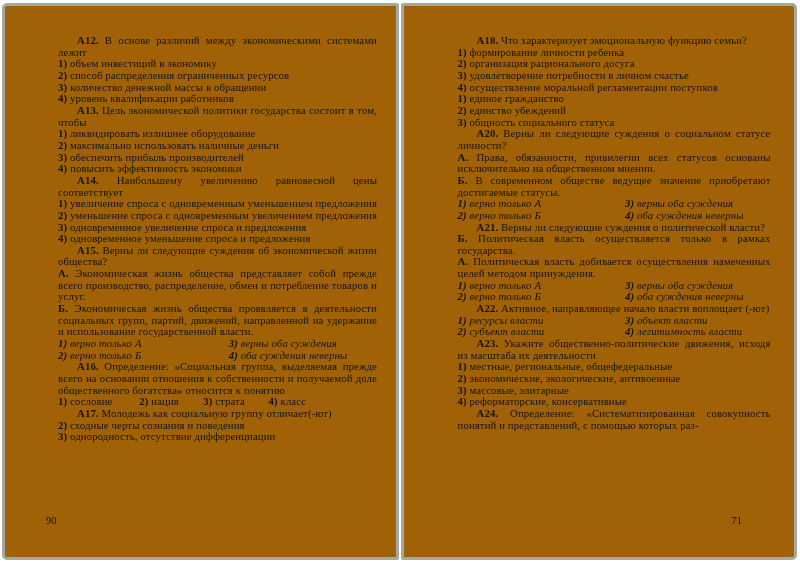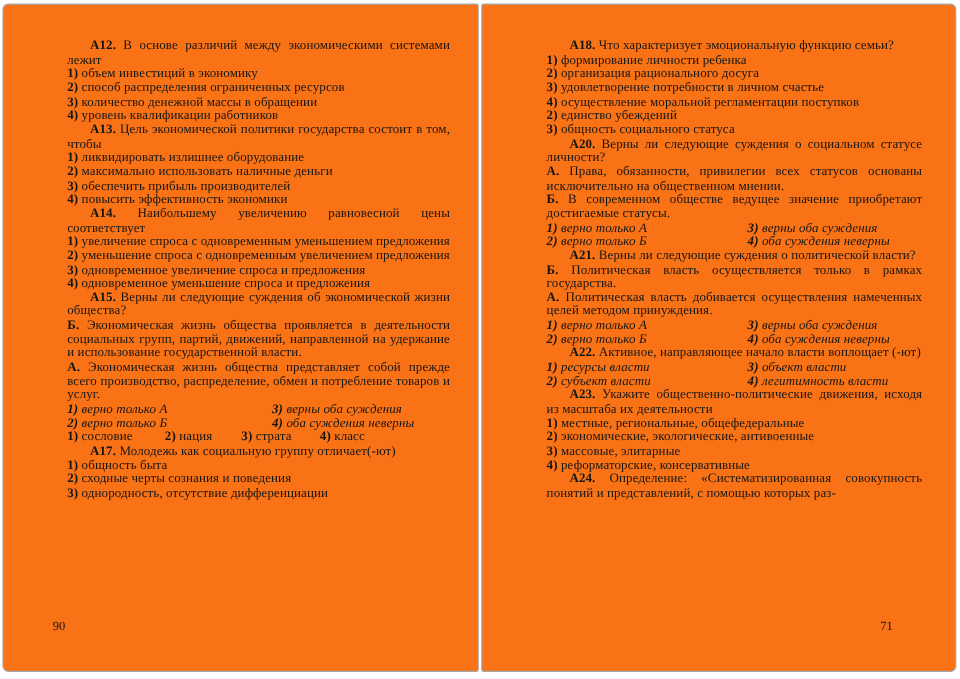--- a/index.html
+++ b/index.html
@@ -10,22 +10,22 @@
     color: #151515;
     overflow: hidden;
   }
   .spread {
     position: absolute; top: 3px; left: 2px;
     width: 795px; height: 557px;
     display: flex; gap: 2px;
   }
   .page {
     position: relative;
-    background: #f97316;
-    border: 1px solid #a16207;
+    background: #a16207;
+    border: 3px solid #a16207;
     box-sizing: border-box;
     flex: 1 1 50%;
   }
   .page.left  { border-radius: 5px 2px 2px 5px; }
   .page.right { border-radius: 2px 5px 5px 2px; }
   .content {
     position: absolute;
     top: 29px;
     font-size: 10.8px;
     line-height: 11.65px;
@@ -74,48 +74,49 @@
         <p class="opt"><b class="optnum">1)</b> ликвидировать излишнее оборудование</p>
         <p class="opt"><b class="optnum">2)</b> максимально использовать наличные деньги</p>
         <p class="opt"><b class="optnum">3)</b> обеспечить прибыль производителей</p>
         <p class="opt"><b class="optnum">4)</b> повысить эффективность экономики</p>
         <p class="stem"><b class="qid">А14.</b> Наибольшему увеличению равновесной цены соответствует</p>
         <p class="opt"><b class="optnum">1)</b> увеличение спроса с одновременным уменьшением предложения</p>
         <p class="opt"><b class="optnum">2)</b> уменьшение спроса с одновременным увеличением предложения</p>
         <p class="opt"><b class="optnum">3)</b> одновременное увеличение спроса и предложения</p>
         <p class="opt"><b class="optnum">4)</b> одновременное уменьшение спроса и предложения</p>
         <p class="stem"><b class="qid">А15.</b> Верны ли следующие суждения об экономической жизни общества?</p>
+        <p class="statement"><b class="slabel">А.</b> Экономическая жизнь общества представляет собой прежде всего производство, распределение, обмен и потребление товаров и услуг.</p>
         <p class="statement"><b class="slabel">Б.</b> Экономическая жизнь общества проявляется в деятельности социальных групп, партий, движений, направленной на удержание и использование государственной власти.</p>
-        <p class="statement"><b class="slabel">А.</b> Экономическая жизнь общества представляет собой прежде всего производство, распределение, обмен и потребление товаров и услуг.</p>
         <div class="optgrid">
           <p class="opt"><b class="optnum">1)</b> верно только А</p>
           <p class="opt"><b class="optnum">3)</b> верны оба суждения</p>
           <p class="opt"><b class="optnum">2)</b> верно только Б</p>
           <p class="opt"><b class="optnum">4)</b> оба суждения неверны</p>
         </div>
+        <p class="stem"><b class="qid">А16.</b> Определение: «Социальная группа, выделяемая прежде всего на основании отношения к собственности и получаемой доле общественного богатства» относится к понятию</p>
         <div class="optrow">
           <p class="opt"><b class="optnum">1)</b> сословие</p>
           <p class="opt"><b class="optnum">2)</b> нация</p>
           <p class="opt"><b class="optnum">3)</b> страта</p>
           <p class="opt"><b class="optnum">4)</b> класс</p>
         </div>
         <p class="stem"><b class="qid">А17.</b> Молодежь как социальную группу отличает(-ют)</p>
-        <p class="opt"><b class="optnum">1)</b> общность быта</p>
         <p class="opt"><b class="optnum">2)</b> сходные черты сознания и поведения</p>
         <p class="opt"><b class="optnum">3)</b> однородность, отсутствие дифференциации</p>
       </div>
     <div class="pagenum outer-left">90</div>
   </div>
   <div class="page right" style="border-color: rgb(166, 166, 166);">
     <div class="content">
         <p class="stem"><b class="qid">А18.</b> Что характеризует эмоциональную функцию семьи?</p>
         <p class="opt"><b class="optnum">1)</b> формирование личности ребенка</p>
         <p class="opt"><b class="optnum">2)</b> организация рационального досуга</p>
         <p class="opt"><b class="optnum">3)</b> удовлетворение потребности в личном счастье</p>
         <p class="opt"><b class="optnum">4)</b> осуществление моральной регламентации поступков</p>
+        <p class="opt"><b class="optnum">1)</b> единое гражданство</p>
         <p class="opt"><b class="optnum">2)</b> единство убеждений</p>
         <p class="opt"><b class="optnum">3)</b> общность социального статуса</p>
         <p class="stem"><b class="qid">А20.</b> Верны ли следующие суждения о социальном статусе личности?</p>
         <p class="statement"><b class="slabel">А.</b> Права, обязанности, привилегии всех статусов основаны исключительно на общественном мнении.</p>
         <p class="statement"><b class="slabel">Б.</b> В современном обществе ведущее значение приобретают достигаемые статусы.</p>
         <div class="optgrid">
           <p class="opt"><b class="optnum">1)</b> верно только А</p>
           <p class="opt"><b class="optnum">3)</b> верны оба суждения</p>
           <p class="opt"><b class="optnum">2)</b> верно только Б</p>
           <p class="opt"><b class="optnum">4)</b> оба суждения неверны</p>

